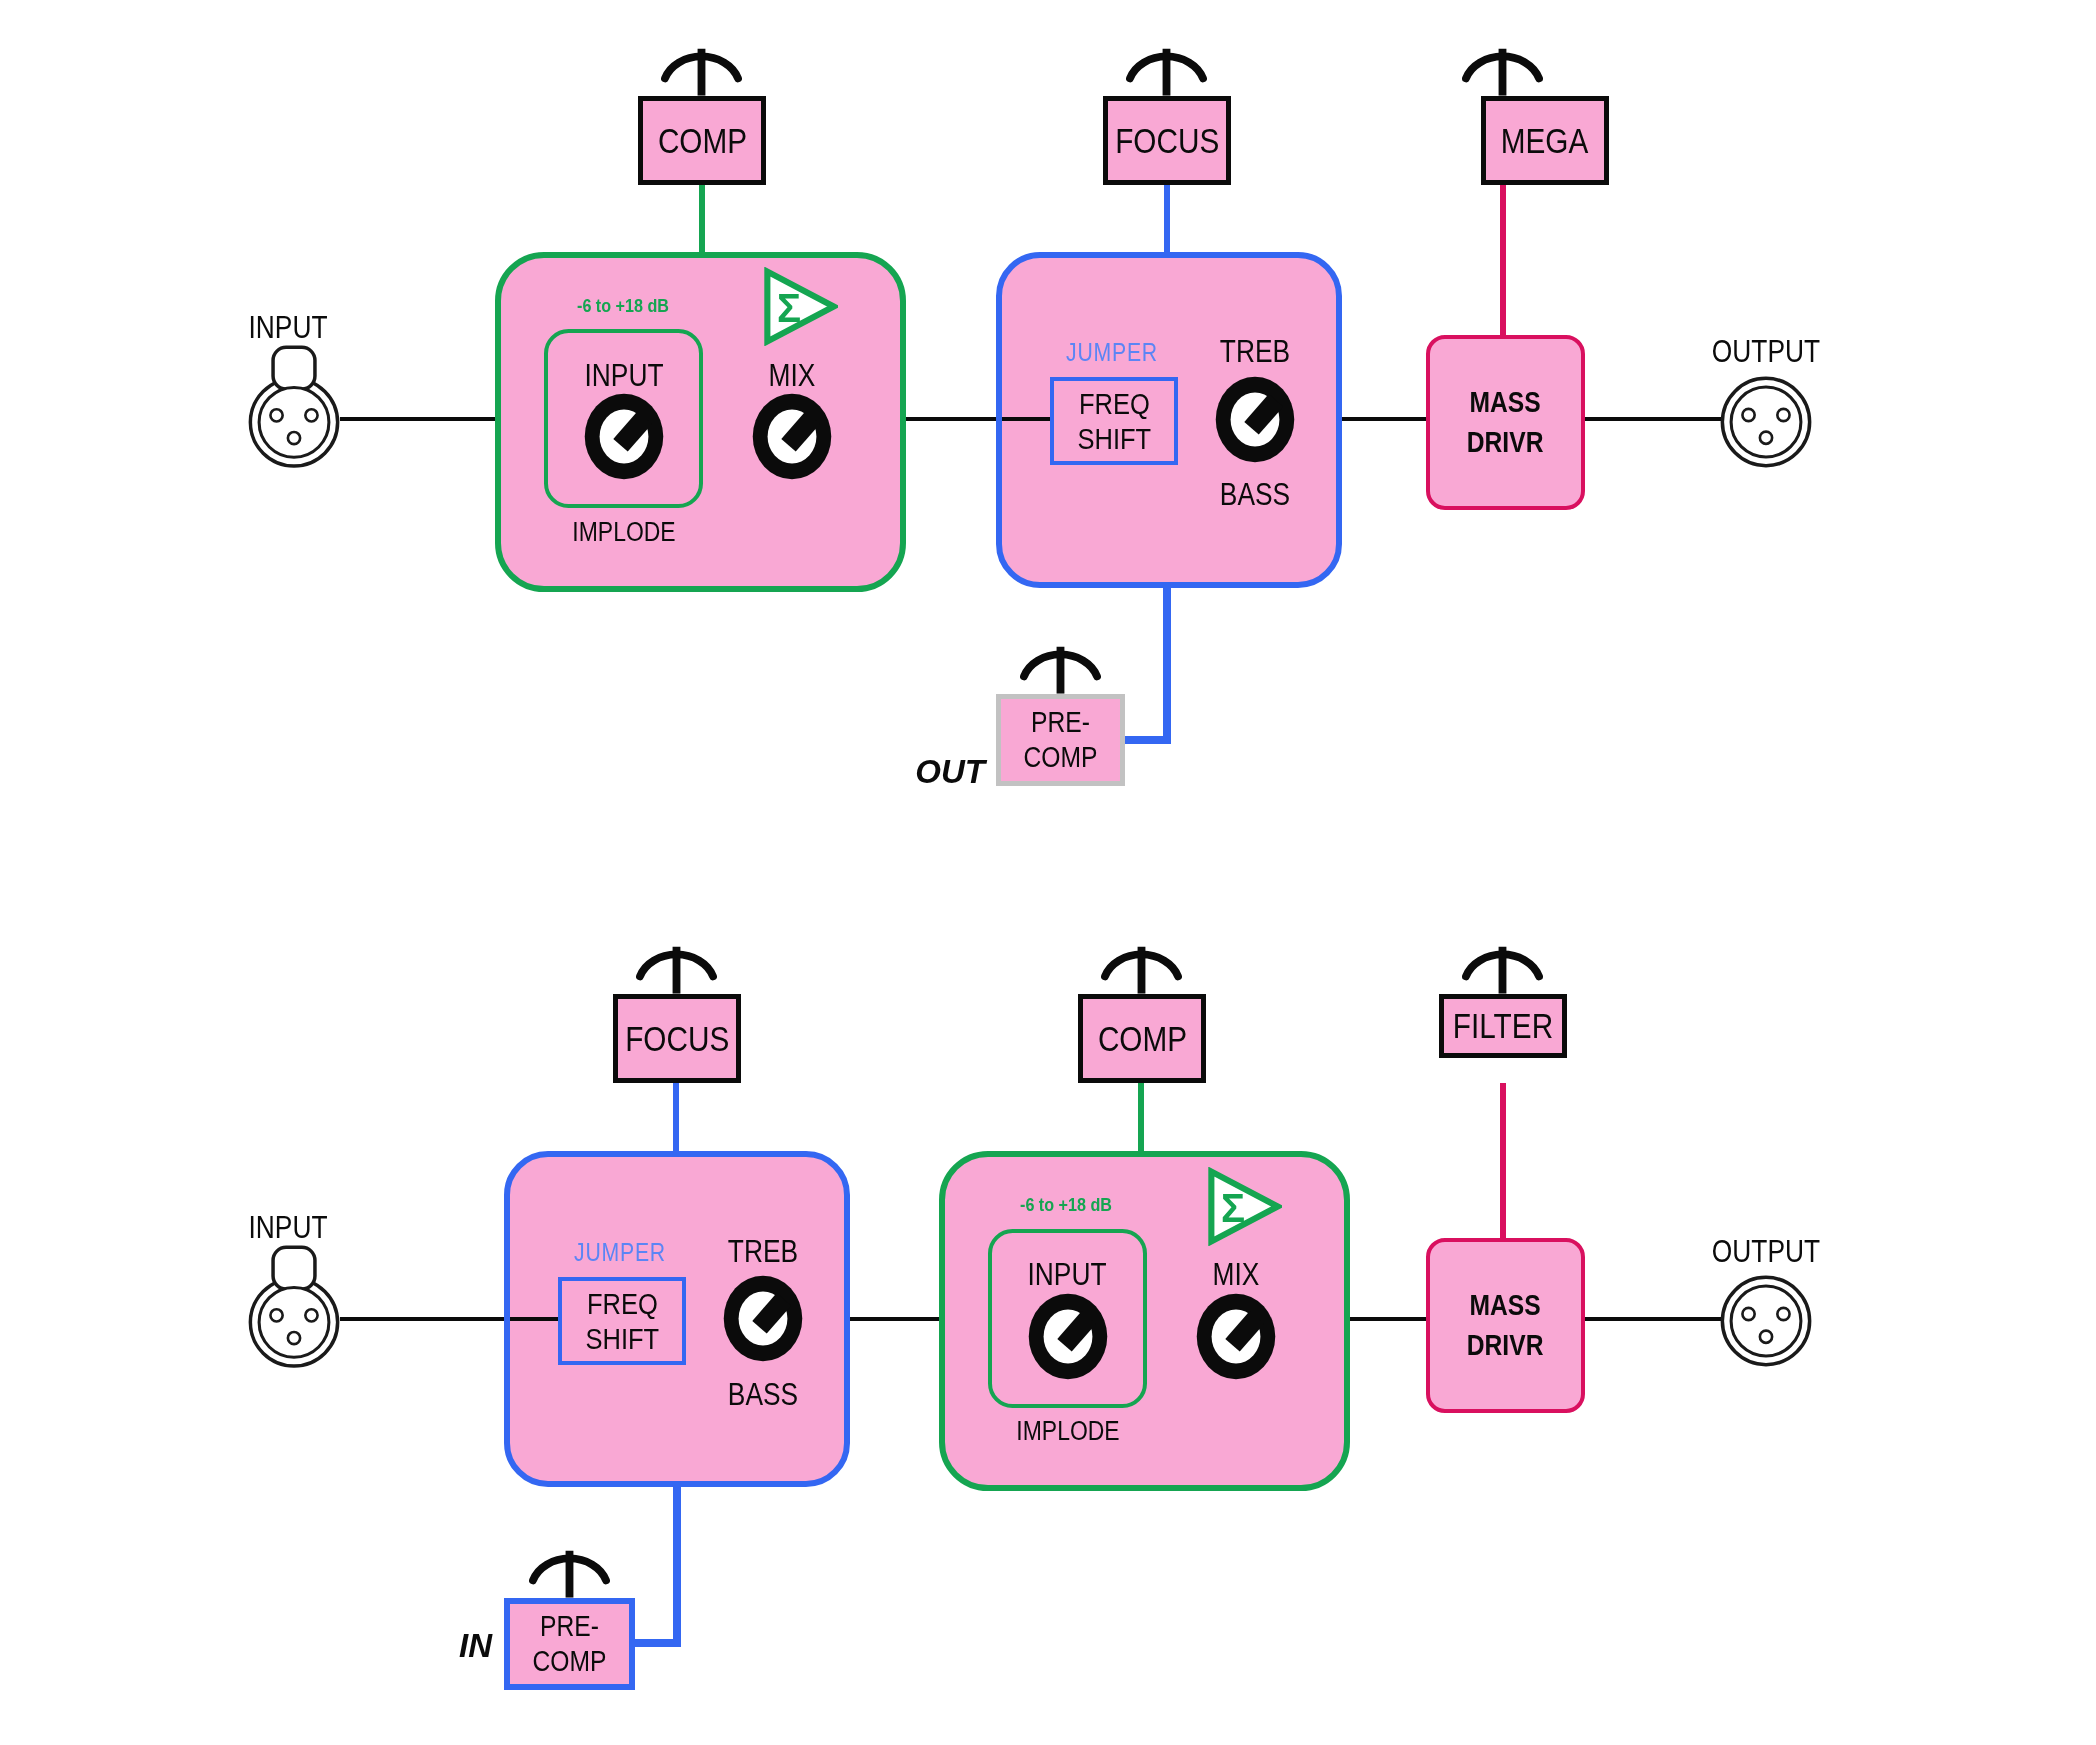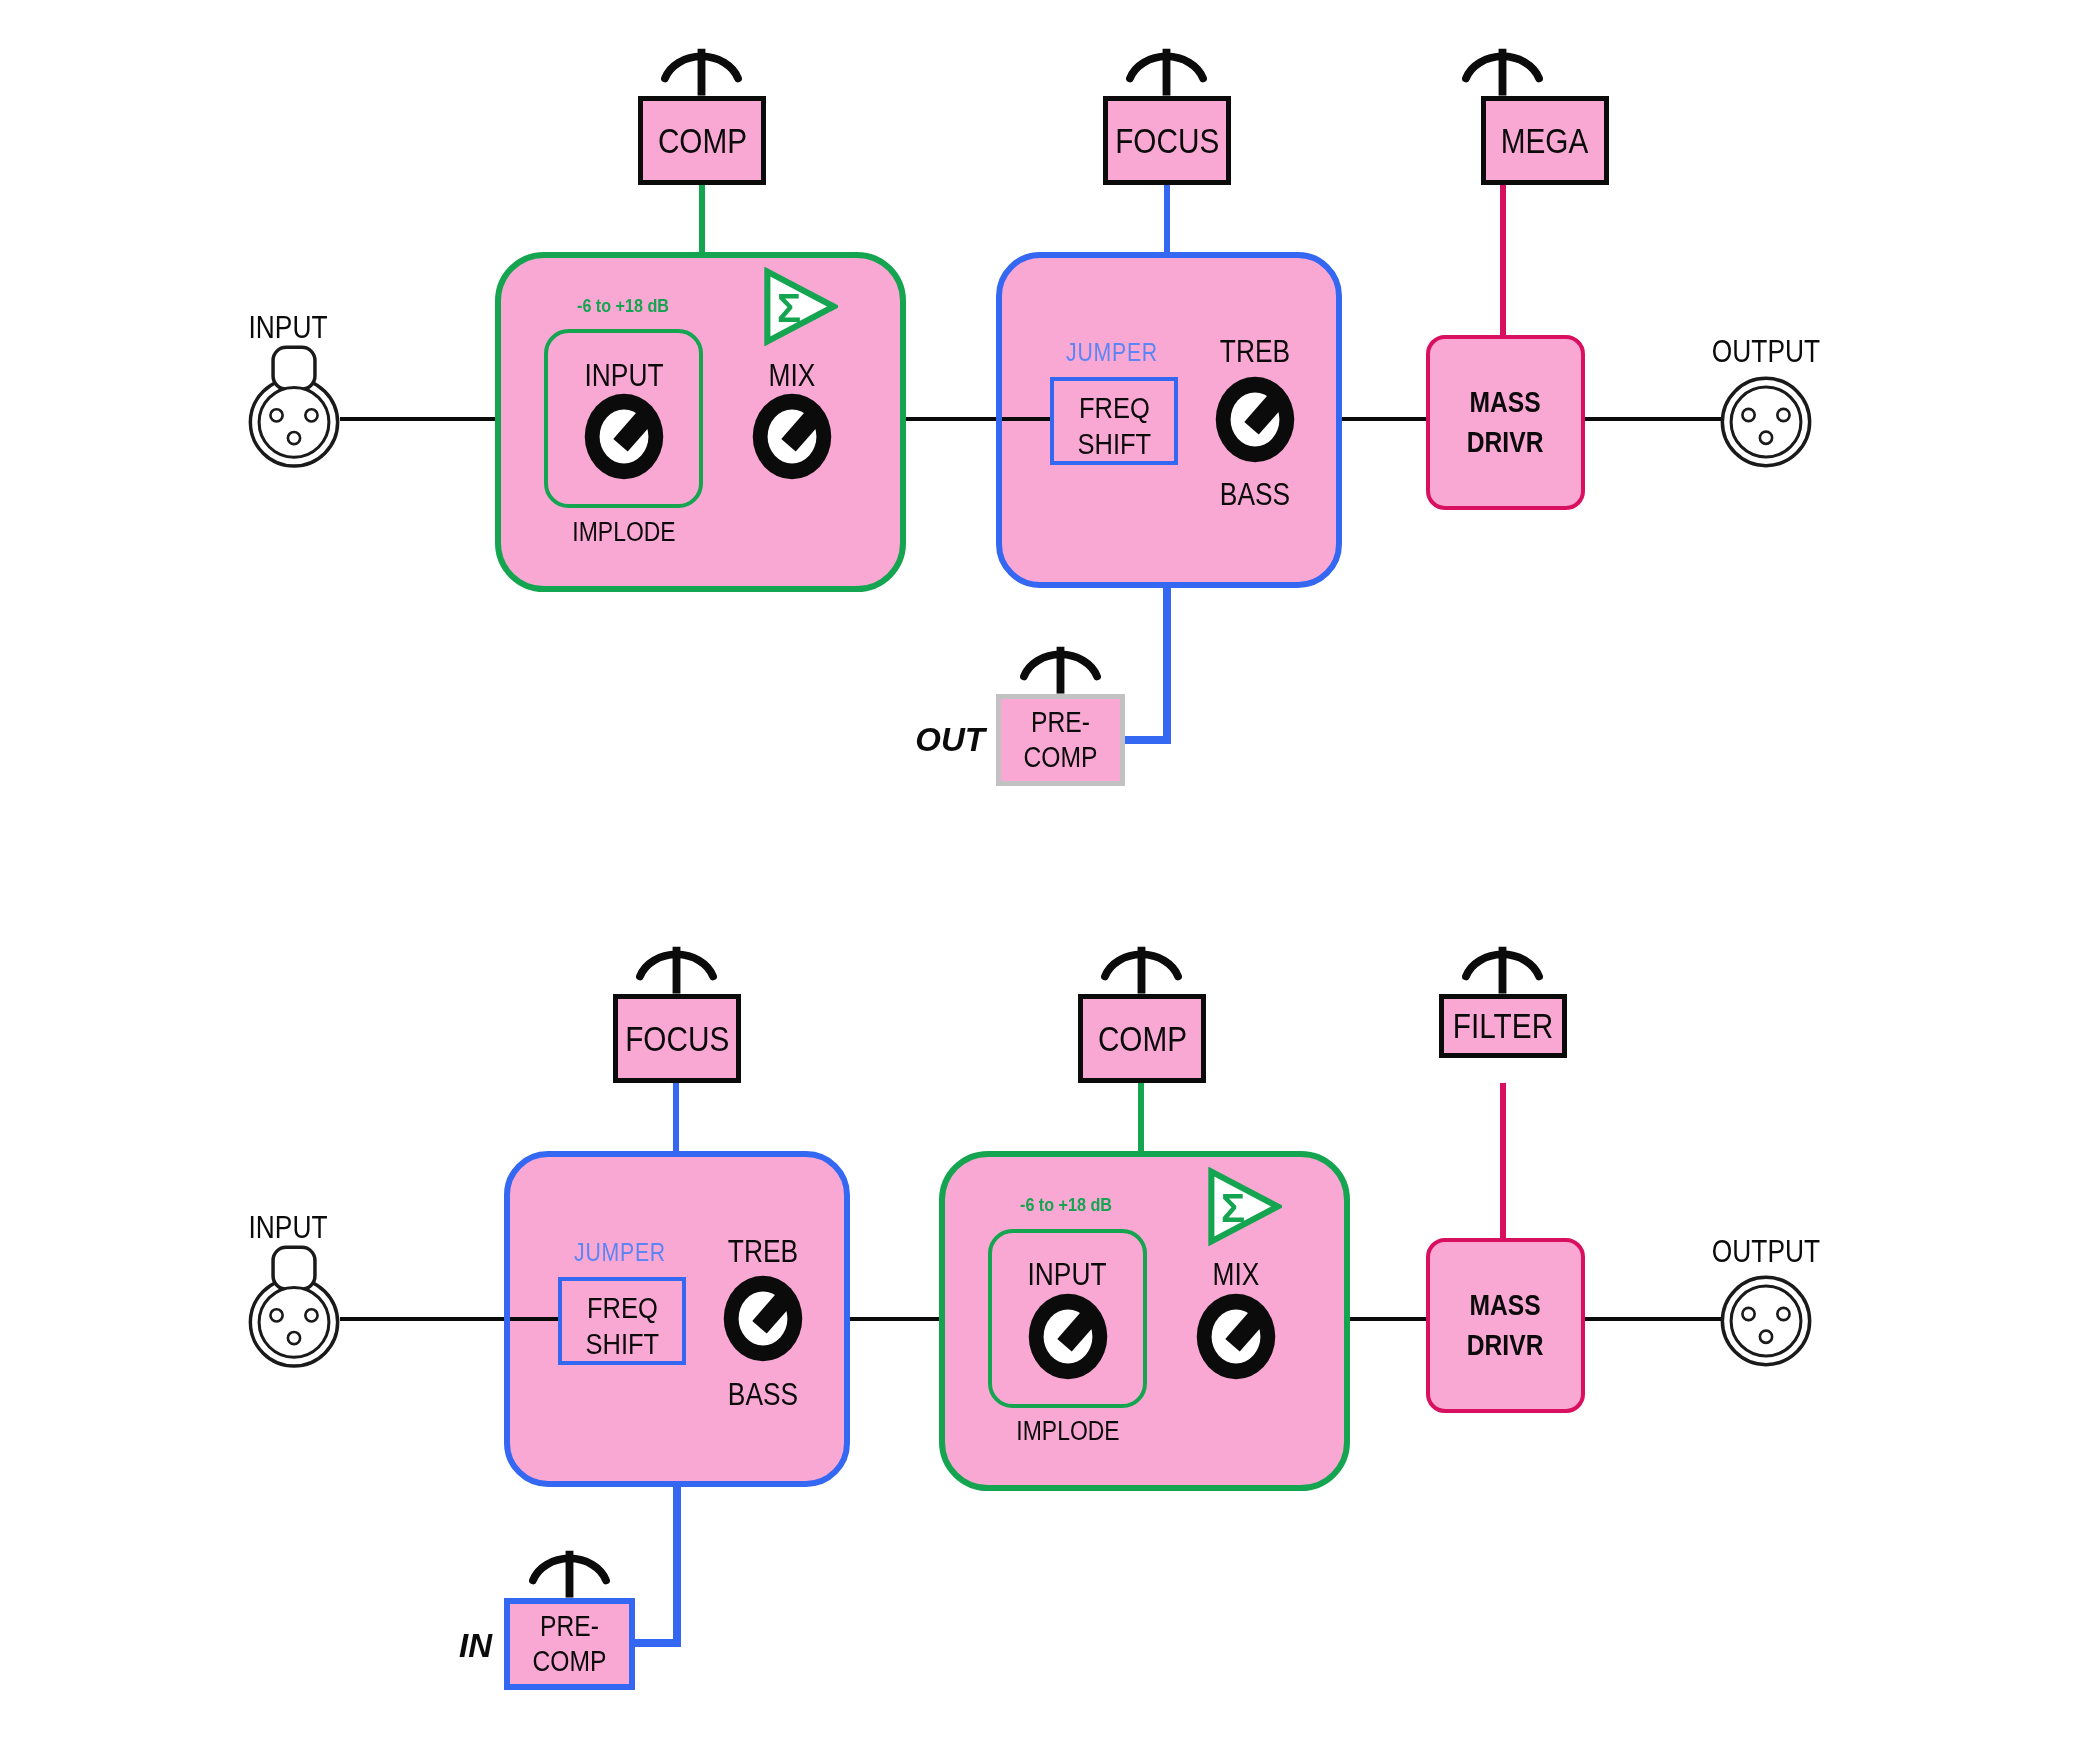--- a/index.html
+++ b/index.html
@@ -8,21 +8,21 @@
   }
   html,body{margin:0;padding:0;background:#fff;}
   .canvas{position:relative;width:2096px;height:1745px;background:#fff;overflow:hidden;
           font-family:"Liberation Sans",sans-serif;color:var(--ink);}
   .abs{position:absolute;}
   .hl{position:absolute;height:4.4px;background:var(--ink);}
   .box{position:absolute;background:#f9a8d4;box-sizing:border-box;display:flex;align-items:center;justify-content:center;}
   .round-green{border:6.1px solid var(--green);border-radius:49px;}
   .round-green-inner{border:4.4px solid var(--green);border-radius:24.5px;}
   .round-blue{border:6.1px solid var(--blue);border-radius:44px;}
-  .freqbox{border:4.4px solid var(--blue);align-items:flex-end;}
+  .freqbox{border:4.4px solid var(--blue);}
   .massbox{border:4.4px solid var(--pink);border-radius:19px;font-weight:bold;font-size:29px;line-height:1.36;}
   .cbox{border:5.2px solid var(--ink);font-size:35px;}
   .pcbox-gray{border:5.2px solid var(--gray);font-size:29px;line-height:1.2;}
   .pcbox-blue{border:6.1px solid var(--blue);font-size:29px;line-height:1.2;}
   .txt{position:absolute;transform:translate(-50%,-50%);white-space:nowrap;line-height:1.15;text-align:center;}
   .cond{display:inline-flex;flex-direction:column;align-items:center;transform:scaleX(.85);}
   .lab{font-size:31px;}
   .jumper{font-size:25px;color:var(--blue-light);letter-spacing:0.9px;}
   .freq-t{font-size:30px;line-height:1.18;}
   .gain{font-size:19px;font-weight:bold;color:var(--green);}
@@ -165,21 +165,21 @@
 
   <svg class="abs" style="left:1017px;top:638px" width="87" height="56" viewBox="0 0 100 64">
       <use href="#sym-fsw"></use>
     </svg>
   <div class="box pcbox-gray" style="left:996px;top:694px;width:129px;height:92px">
     <span class="cond">
         <span>PRE-</span>
         <span>COMP</span>
       </span>
   </div>
-  <div class="txt tag" style="left:985px;top:740px"><span>OUT</span></div>
+  <div class="txt tag" style="left:985px;top:772px"><span>OUT</span></div>
 
   <div class="hl" style="left:340px;top:1317px;width:1383px"></div>
   <div class="abs" style="left:673px;top:1083px;width:6.1px;height:72px;background:var(--blue)"></div>
   <div class="abs" style="left:1138px;top:1083px;width:6.1px;height:72px;background:var(--green)"></div>
   <div class="abs" style="left:1500px;top:1083px;width:6.1px;height:156px;background:var(--pink)"></div>
   <div class="abs" style="left:673px;top:1484px;width:7.9px;height:162px;background:var(--blue)"></div>
   <div class="abs" style="left:635px;top:1639px;width:46px;height:7.9px;background:var(--blue)"></div>
 
   <div class="txt lab" style="left:288px;top:1228px"><span class="cond">
         <span>INPUT</span>

